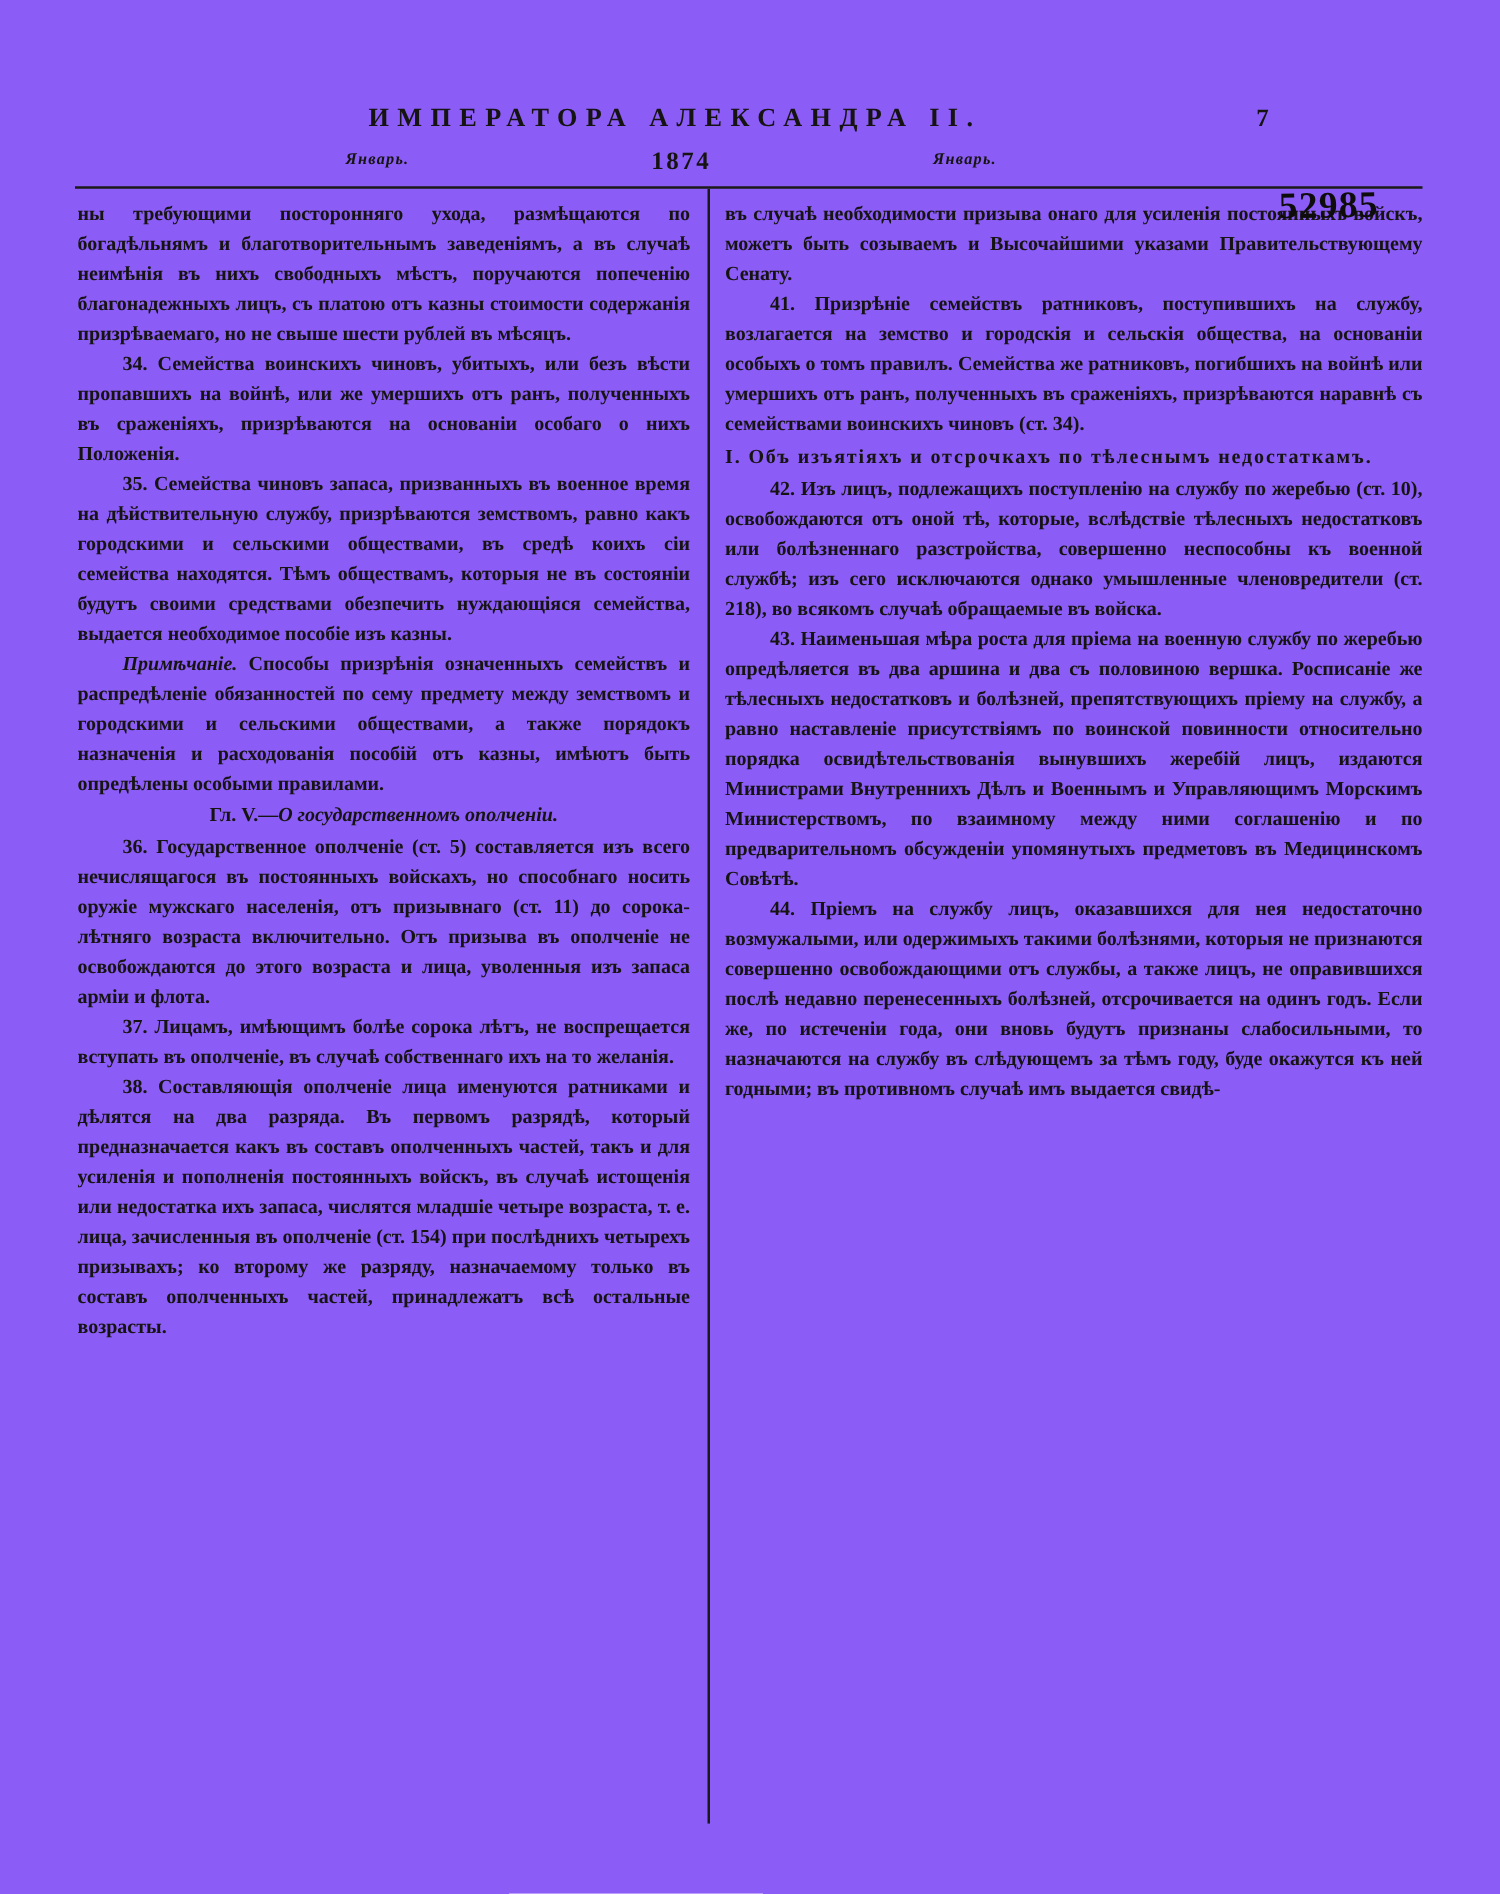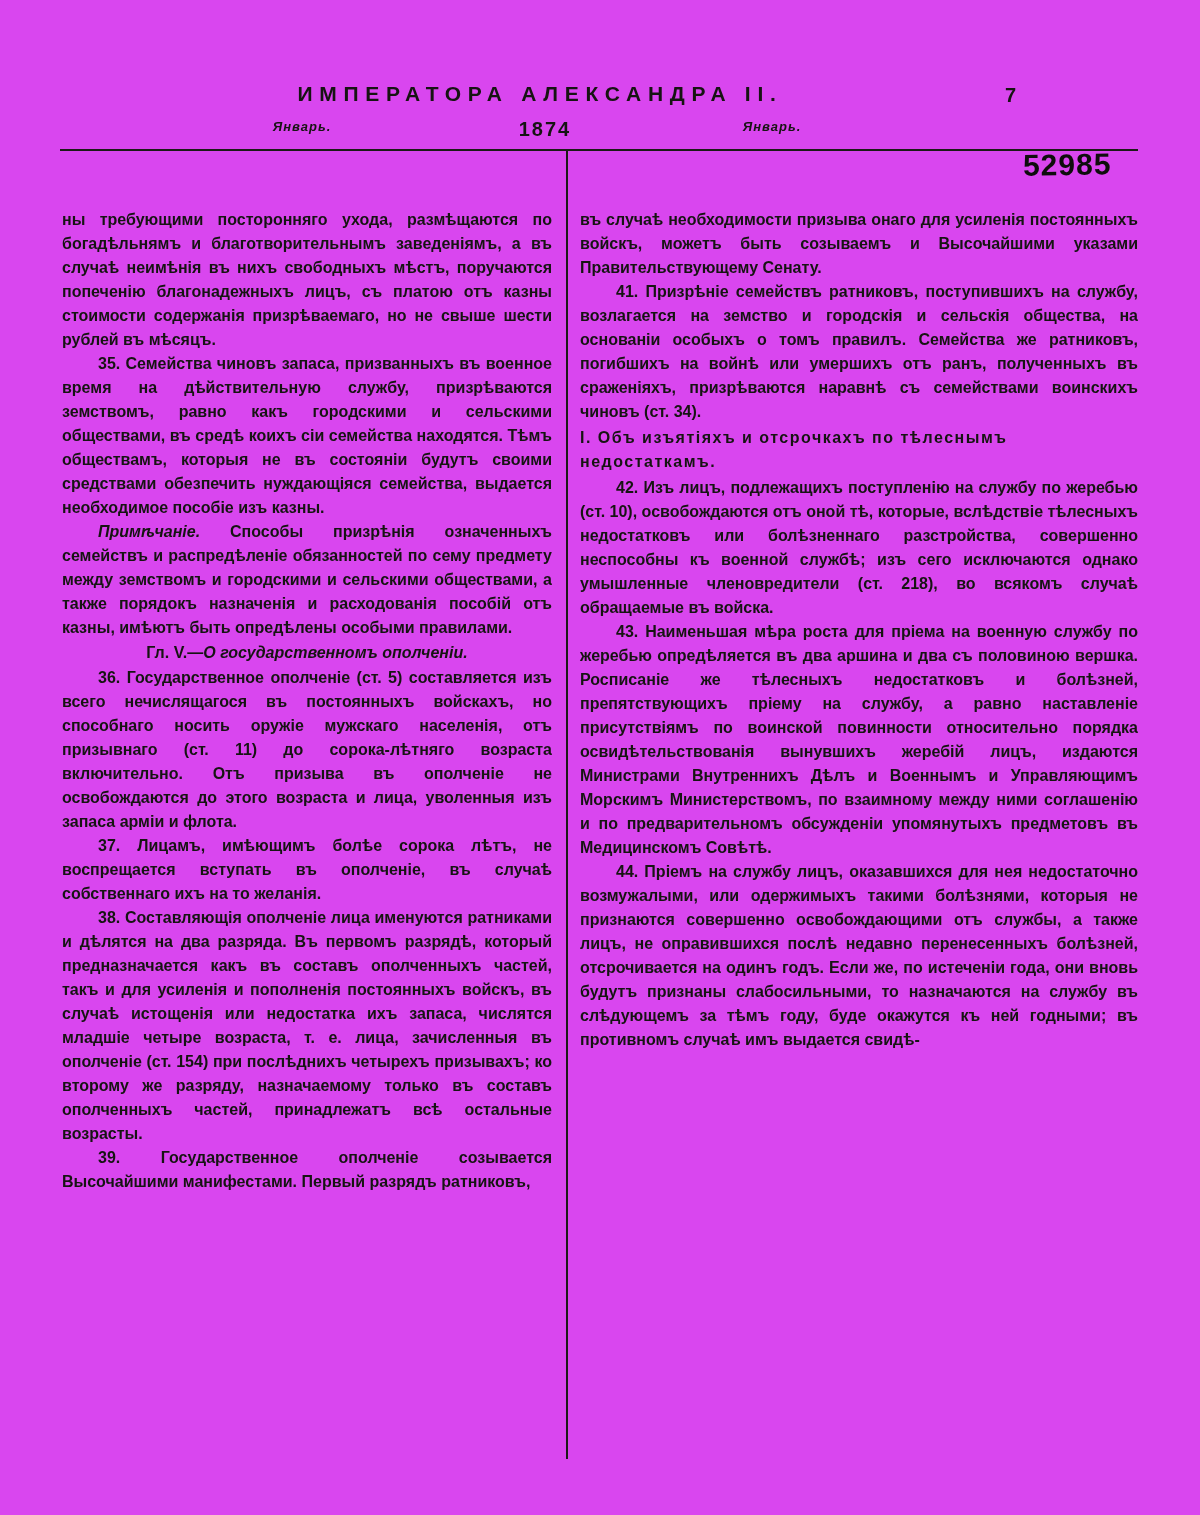--- a/index.html
+++ b/index.html
@@ -5,22 +5,22 @@
   html, body {
     margin: 0;
     padding: 0;
     background: #ffffff;
   }
   .page {
     position: relative;
     width: 1200px;
     height: 1515px;
     margin: 0 auto;
-    background: #d946ef;
-    font-family: Liberation Sans, sans-serif;
+    background: #8b5cf6;
+    font-family: Liberation Serif, serif;
     color: #161412;
     overflow: hidden;
   }
   .header-title {
     position: absolute;
     top: 82px;
     left: 60px;
     right: 180px;
     text-align: center;
     font-size: 21px;
@@ -81,21 +81,20 @@
     width: 1076px;
     height: 1308px;
     display: flex;
     overflow: hidden;
   }
   .col {
     padding-top: 9px;
     font-size: 16px;
     line-height: 24px;
     font-weight: bold;
-    margin-top: 48px;
   }
   .col-left  { flex: 0 0 auto; width: 490px; }
   .col-right { flex: 1 1 auto; }
   .divider {
     flex: 0 0 auto;
     width: 2px;
     margin: 0 12px 0 14px;
     background: #1c1a18;
   }
   .para {
@@ -135,27 +134,27 @@
 
   <div class="month right">Январь.</div>
 
   <div class="header-rule"></div>
 
   <div class="stamp">52985</div>
 
   <div class="columns">
     <div class="col col-left" id="col-left">
         <p class="para body noindent">ны требующими посторонняго ухода, размѣщаются по богадѣльнямъ и благотворительнымъ заведеніямъ, а въ случаѣ неимѣнія въ нихъ свободныхъ мѣстъ, поручаются попеченію благонадежныхъ лицъ, съ платою отъ казны стоимости содержанія призрѣваемаго, но не свыше шести рублей въ мѣсяцъ.</p>
+        <p class="para body">34. Семейства воинскихъ чиновъ, убитыхъ, или безъ вѣсти пропавшихъ на войнѣ, или же умершихъ отъ ранъ, полученныхъ въ сраженіяхъ, призрѣваются на основаніи особаго о нихъ Положенія.</p>
         <p class="para body">35. Семейства чиновъ запаса, призванныхъ въ военное время на дѣйствительную службу, призрѣваются земствомъ, равно какъ городскими и сельскими обществами, въ средѣ коихъ сіи семейства находятся. Тѣмъ обществамъ, которыя не въ состояніи будутъ своими средствами обезпечить нуждающіяся семейства, выдается необходимое пособіе изъ казны.</p>
         <p class="para note"><span class="lead">Примѣчаніе. </span><span class="rest">Способы призрѣнія означенныхъ семействъ и распредѣленіе обязанностей по сему предмету между земствомъ и городскими и сельскими обществами, а также порядокъ назначенія и расходованія пособій отъ казны, имѣютъ быть опредѣлены особыми правилами.</span></p>
         <p class="para chapter"><span class="lead">Гл. V.—</span><span class="rest">О государственномъ ополченіи.</span></p>
         <p class="para body">36. Государственное ополченіе (ст. 5) составляется изъ всего нечислящагося въ постоянныхъ войскахъ, но способнаго носить оружіе мужскаго населенія, отъ призывнаго (ст. 11) до сорока-лѣтняго возраста включительно. Отъ призыва въ ополченіе не освобождаются до этого возраста и лица, уволенныя изъ запаса арміи и флота.</p>
         <p class="para body">37. Лицамъ, имѣющимъ болѣе сорока лѣтъ, не воспрещается вступать въ ополченіе, въ случаѣ собственнаго ихъ на то желанія.</p>
         <p class="para body">38. Составляющія ополченіе лица именуются ратниками и дѣлятся на два разряда. Въ первомъ разрядѣ, который предназначается какъ въ составъ ополченныхъ частей, такъ и для усиленія и пополненія постоянныхъ войскъ, въ случаѣ истощенія или недостатка ихъ запаса, числятся младшіе четыре возраста, т. е. лица, зачисленныя въ ополченіе (ст. 154) при послѣднихъ четырехъ призывахъ; ко второму же разряду, назначаемому только въ составъ ополченныхъ частей, принадлежатъ всѣ остальные возрасты.</p>
-        <p class="para body">39. Государственное ополченіе созывается Высочайшими манифестами. Первый разрядъ ратниковъ,</p>
       </div>
     <div class="divider"></div>
     <div class="col col-right" id="col-right">
         <p class="para body noindent">въ случаѣ необходимости призыва онаго для усиленія постоянныхъ войскъ, можетъ быть созываемъ и Высочайшими указами Правительствующему Сенату.</p>
         <p class="para body">41. Призрѣніе семействъ ратниковъ, поступившихъ на службу, возлагается на земство и городскія и сельскія общества, на основаніи особыхъ о томъ правилъ. Семейства же ратниковъ, погибшихъ на войнѣ или умершихъ отъ ранъ, полученныхъ въ сраженіяхъ, призрѣваются наравнѣ съ семействами воинскихъ чиновъ (ст. 34).</p>
         <p class="para heading">I. Объ изъятіяхъ и отсрочкахъ по тѣлеснымъ недостаткамъ.</p>
         <p class="para body">42. Изъ лицъ, подлежащихъ поступленію на службу по жеребью (ст. 10), освобождаются отъ оной тѣ, которые, вслѣдствіе тѣлесныхъ недостатковъ или болѣзненнаго разстройства, совершенно неспособны къ военной службѣ; изъ сего исключаются однако умышленные членовредители (ст. 218), во всякомъ случаѣ обращаемые въ войска.</p>
         <p class="para body">43. Наименьшая мѣра роста для пріема на военную службу по жеребью опредѣляется въ два аршина и два съ половиною вершка. Росписаніе же тѣлесныхъ недостатковъ и болѣзней, препятствующихъ пріему на службу, а равно наставленіе присутствіямъ по воинской повинности относительно порядка освидѣтельствованія вынувшихъ жеребій лицъ, издаются Министрами Внутреннихъ Дѣлъ и Военнымъ и Управляющимъ Морскимъ Министерствомъ, по взаимному между ними соглашенію и по предварительномъ обсужденіи упомянутыхъ предметовъ въ Медицинскомъ Совѣтѣ.</p>
         <p class="para body">44. Пріемъ на службу лицъ, оказавшихся для нея недостаточно возмужалыми, или одержимыхъ такими болѣзнями, которыя не признаются совершенно освобождающими отъ службы, а также лицъ, не оправившихся послѣ недавно перенесенныхъ болѣзней, отсрочивается на одинъ годъ. Если же, по истеченіи года, они вновь будутъ признаны слабосильными, то назначаются на службу въ слѣдующемъ за тѣмъ году, буде окажутся къ ней годными; въ противномъ случаѣ имъ выдается свидѣ-</p>
       </div>

